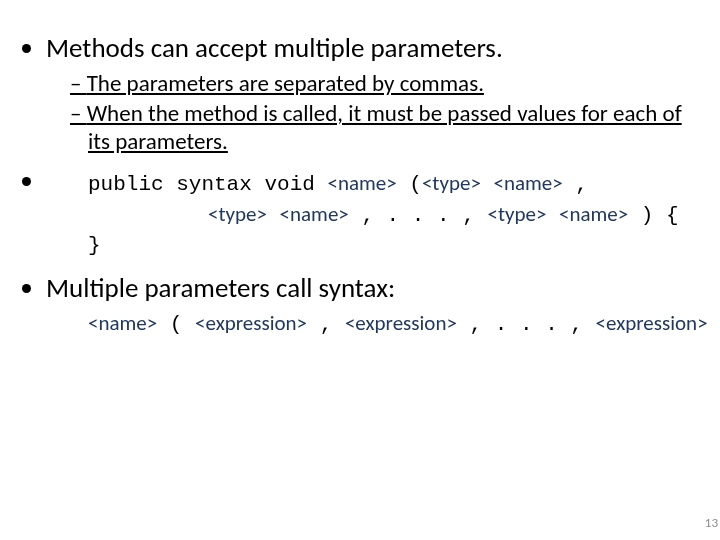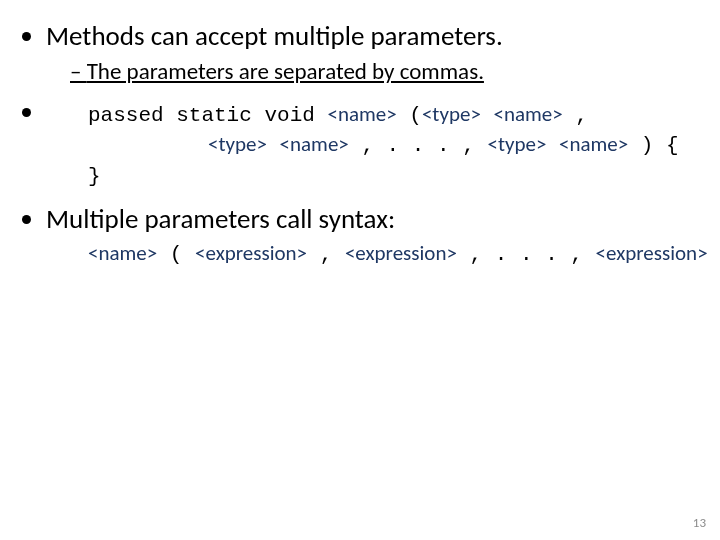--- a/index.html
+++ b/index.html
@@ -9,21 +9,21 @@
     height: 540px;
     background: #fff;
     font-family: Calibri, "Segoe UI", Arial, sans-serif;
     color: #000;
     position: relative;
   }
   .slide {
     box-sizing: border-box;
     width: 720px;
     height: 540px;
-    padding: 20px 28px 0 28px;
+    padding: 32px 28px 0 28px;
     position: relative;
   }
   ul.top {
     margin: 0;
     padding: 0 0 0 18px;
     list-style: disc;
   }
   ul.top > li {
     font-size: 27px;
     line-height: 1.2;
@@ -55,44 +55,45 @@
   }
   .ang {
     font-weight: normal;
     color: #1f3864;
   }
   .indent1 { padding-left: 120px; }
   .indent2 { padding-left: 70px; }
   .callwrap { white-space: nowrap; }
   .pagenum {
     position: absolute;
-    right: 14px;
+    right: 2px;
     bottom: 10px;
     font-size: 13px;
     color: #8a8a8a;
   }
 </style>
 </head>
 <body>
 
 <div class="slide">
 
   <ul class="top">
 
     <li>
       <span>Methods can accept multiple parameters.</span>
       <ul class="sub">
         <li>The parameters are separated by commas.</li>
+        <li>When the method is called, it must be passed values for each of its parameters.</li>
       </ul>
     </li>
 
     <li>
       <div class="codeblock">
         <div>
-          <span class="mono">passed static void </span><span class="ang">&lt;name&gt;</span><span class="mono"> (</span><span class="ang">&lt;type&gt;</span><span class="mono">  </span><span class="ang">&lt;name&gt;</span><span class="mono"> ,</span>
+          <span class="mono">public syntax void </span><span class="ang">&lt;name&gt;</span><span class="mono"> (</span><span class="ang">&lt;type&gt;</span><span class="mono">  </span><span class="ang">&lt;name&gt;</span><span class="mono"> ,</span>
         </div>
         <div class="indent1">
           <span class="ang">&lt;type&gt;</span><span class="mono">  </span><span class="ang">&lt;name&gt;</span><span class="mono"> ,  </span><span class="mono">. . . ,</span><span class="mono">  </span><span class="ang">&lt;type&gt;</span><span class="mono">  </span><span class="ang">&lt;name&gt;</span><span class="mono"> )  {</span>
         </div>
         <div>
           <span class="mono">}</span>
         </div>
       </div>
     </li>
 

